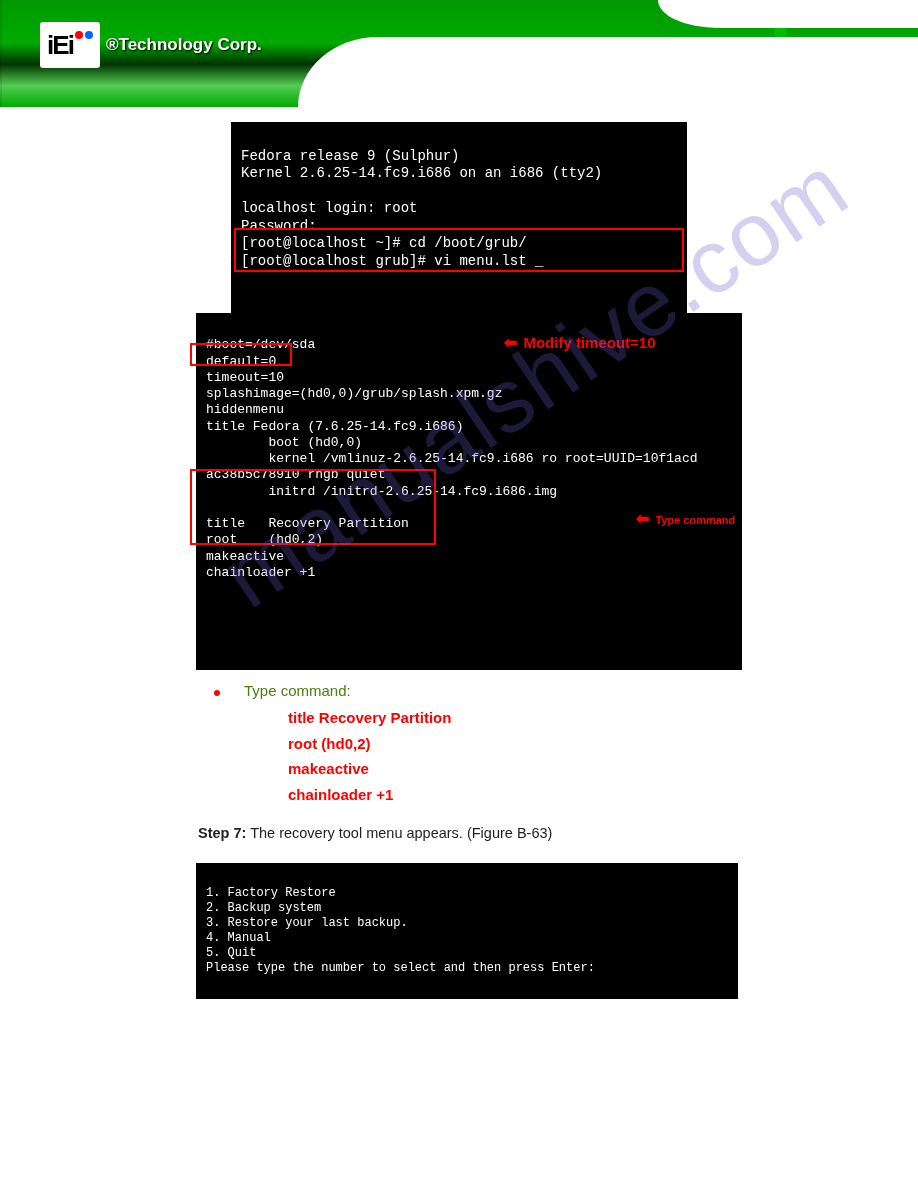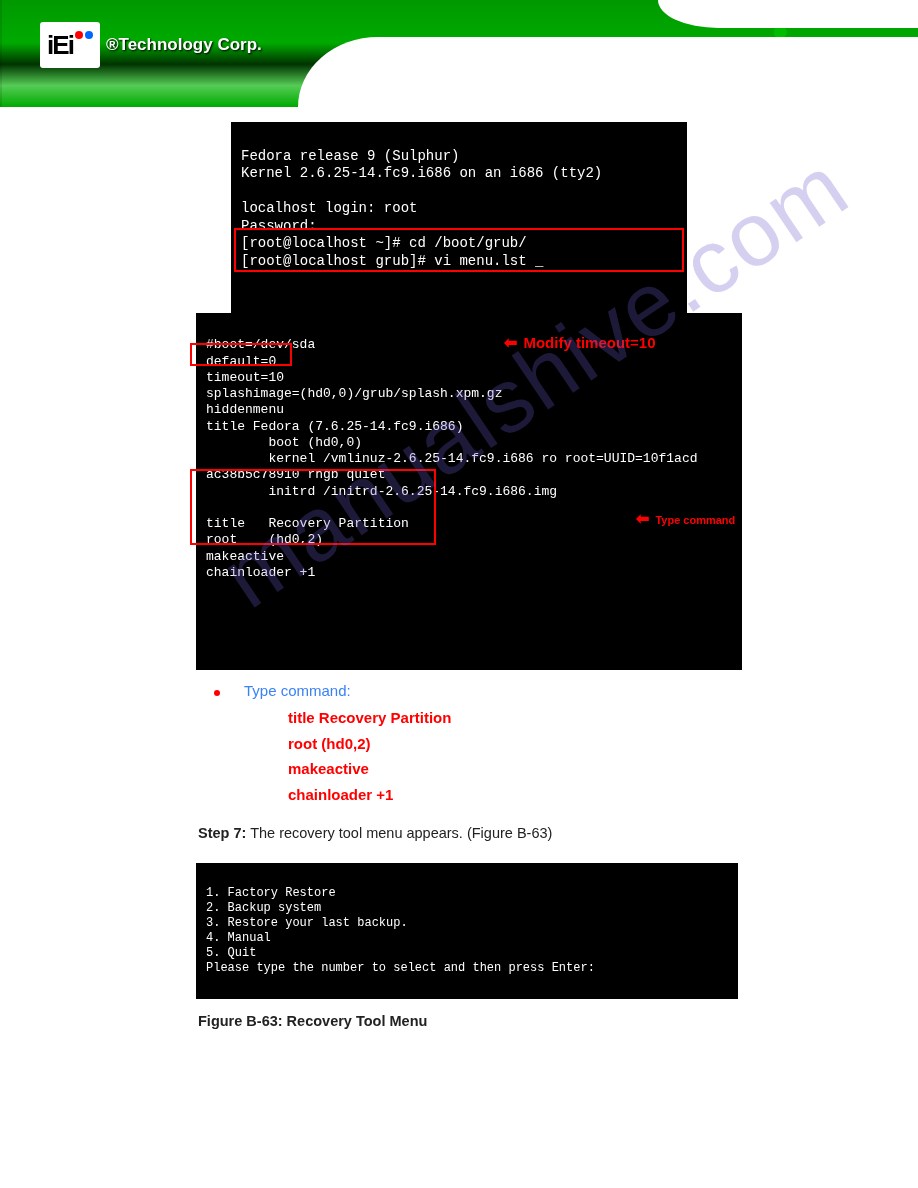--- a/index.html
+++ b/index.html
@@ -104,21 +104,21 @@
   .term2 { width:526px; margin-left:196px; font-size:13px;}
   .term2 .rb-a{position:absolute;left:-6px;top:30px;width:98px;height:19px;border:2px solid #f00;}
   .term2 .rb-b{position:absolute;left:-6px;top:156px;width:242px;height:72px;border:2px solid #f00;}
   .term2 .arrow1{position:absolute;left:308px;top:20px;color:#f00;font-weight:bold;font-size:15px;font-family:Arial;}
   .term2 .arrow1::before{content:"⬅";color:#f00;margin-right:6px;font-size:16px;}
   .term2 .arrow2{position:absolute;left:440px;top:196px;color:#f00;font-weight:bold;font-size:11px;font-family:Arial;}
   .term2 .arrow2::before{content:"⬅";color:#f00;margin-right:6px;font-size:16px;}
   .bullet-block{margin:12px 0 0 200px;}
   .bullet-row{display:flex;align-items:flex-start;}
   .bullet-dot{width:6px;height:6px;background:#f00;border-radius:50%;margin:8px 24px 0 14px;flex-shrink:0;}
-  .bullet-label{font-size:15px;color:#3b82f6;}
+  .bullet-label{font-size:15px;color:#4d7c0f;}
   .cmd-list{margin:6px 0 0 44px;}
   .cmd-list div{color:#f00;font-weight:bold;font-size:15px;line-height:1.7;}
   .term3 { width:522px; margin:22px 0 0 196px; font-size:12px;}
   .watermark{
     position:absolute;
     left:170px; top:330px;
     font-size:90px;
     color:#6a5acd;
     opacity:.28;
     transform:rotate(-34deg);
@@ -204,15 +204,14 @@
 
   <div class="terminal term3">
 <span>1. Factory Restore</span>
 <span>2. Backup system</span>
 <span>3. Restore your last backup.</span>
 <span>4. Manual</span>
 <span>5. Quit</span>
 <span>Please type the number to select and then press Enter:</span>
   </div>
 
-  <div class="step-text" style="font-weight:bold;margin-top:14px;">Figure B-63: Recovery Tool Menu</div>
 
 </div>
 
 </body></html>

